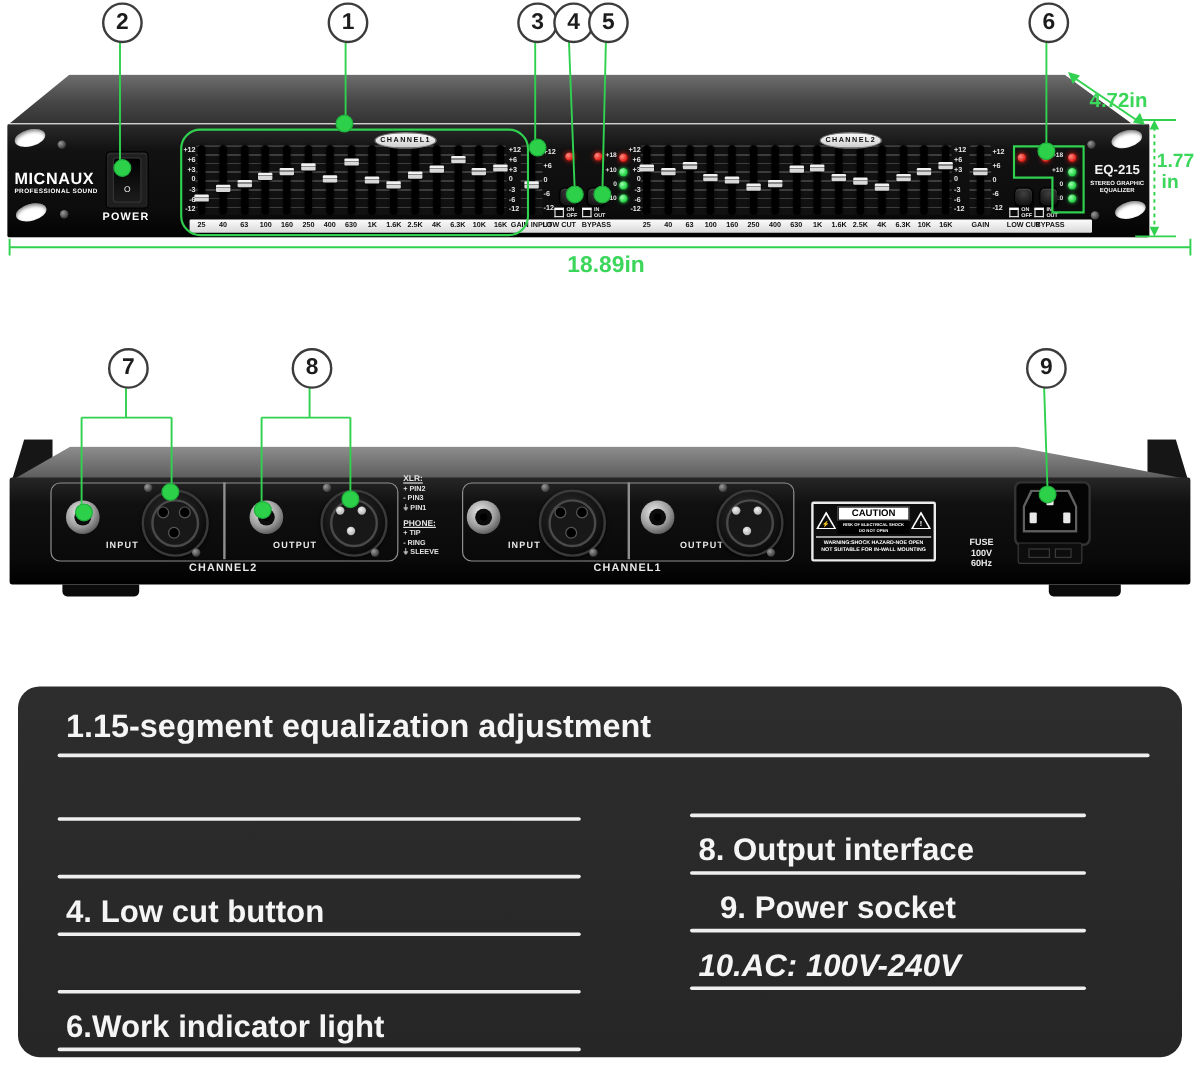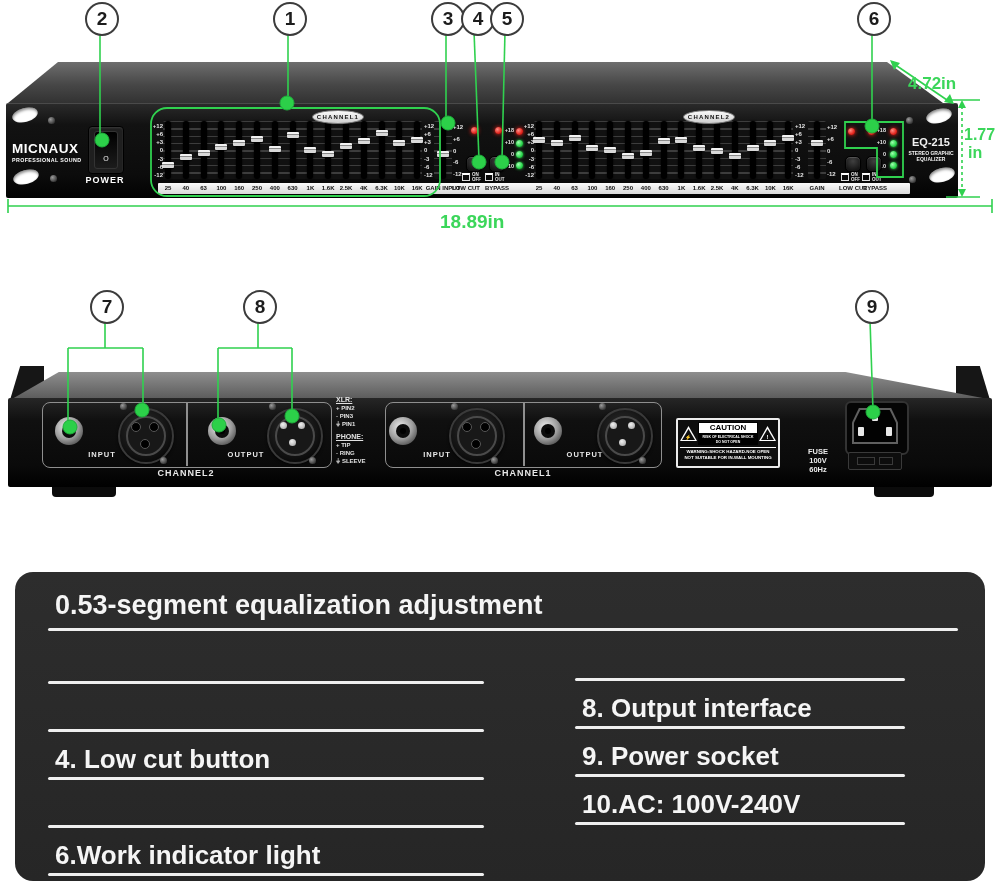--- a/index.html
+++ b/index.html
@@ -248,39 +248,39 @@
     <div class="iec-pin" style="left:25px;top:9px;"></div>
     <div class="iec-pin" style="left:11px;top:24px;"></div>
     <div class="iec-pin" style="left:39px;top:24px;"></div>
   </div>
   <div class="fuse-drawer">
     <div style="position:absolute;left:8px;top:4px;width:16px;height:6px;border:1px solid #3a3a3a;"></div>
     <div style="position:absolute;left:30px;top:4px;width:12px;height:6px;border:1px solid #3a3a3a;"></div>
   </div>
 
   <div class="legend-panel"></div>
-  <div class="legend-item" style="left:55px;top:590px;font-size:27px;">0.53-segment equalization adjustment</div>
+  <div class="legend-item" style="left:55px;top:590px;font-size:27px;">1.15-segment equalization adjustment</div>
   <div class="uline" style="left:48px;top:628px;width:910px;"></div>
 
   <div class="callout" style="left:273px;top:2px;">1</div>
   <div class="callout" style="left:85px;top:2px;">2</div>
   <div class="callout" style="left:431px;top:2px;">3</div>
   <div class="callout" style="left:461px;top:2px;">4</div>
   <div class="callout" style="left:490px;top:2px;">5</div>
   <div class="callout" style="left:857px;top:2px;">6</div>
   <div class="callout" style="left:90px;top:290px;">7</div>
   <div class="callout" style="left:243px;top:290px;">8</div>
   <div class="callout" style="left:855px;top:290px;">9</div>
 
   <div class="dimlabel" style="left:908px;top:74px;font-size:17px;">4.72in</div>
   <div class="dimlabel" style="left:964px;top:126px;font-size:16px;line-height:18px;">
     <div>1.77</div>
     <div style="padding-left:4px;">in</div>
   </div>
-  <div class="dimlabel" style="left:440px;top:211px;width:130px;font-size:19px;text-align:left;">18.89in</div>
+  <div class="dimlabel" style="left:440px;top:211px;width:130px;font-size:19px;text-align:center;">18.89in</div>
 
   <svg class="anno" width="1000" height="889" viewBox="0 0 1000 889">
     <g stroke="#30d14f" stroke-width="1.6" fill="none">
       <path d="M288,33 V103"></path>
       <path d="M100,33 V138"></path>
       <path d="M446,31 V121"></path>
       <path d="M474,31 L479,160"></path>
       <path d="M505,31 L502,160"></path>
       <path d="M872,32 V124"></path>
       <path d="M105,320 V348 M68,348 H143 M68,348 V424 M143,348 V408"></path>
@@ -542,17 +542,17 @@
     <div class="uline" style="position: absolute; left: 48px; top: 681px; width: 436px;"></div>
     <div class="uline" style="position: absolute; left: 48px; top: 729px; width: 436px;"></div>
     <div class="legend-item" style="position: absolute; left: 55px; top: 744px;">4. Low cut button</div>
     <div class="uline" style="position: absolute; left: 48px; top: 777px; width: 436px;"></div>
     <div class="uline" style="position: absolute; left: 48px; top: 825px; width: 436px;"></div>
     <div class="legend-item" style="position: absolute; left: 55px; top: 840px;">6.Work indicator light</div>
     <div class="uline" style="position: absolute; left: 48px; top: 873px; width: 436px;"></div>
     <div class="uline" style="position: absolute; left: 575px; top: 678px; width: 330px;"></div>
     <div class="legend-item" style="position: absolute; left: 582px; top: 693px;">8. Output interface</div>
     <div class="uline" style="position: absolute; left: 575px; top: 726px; width: 330px;"></div>
-    <div class="legend-item" style="position: absolute; left: 582px; top: 741px;">9. Power socket</div>
+    <div class="legend-item" style="position: absolute; left: 600px; top: 741px;">9. Power socket</div>
     <div class="uline" style="position: absolute; left: 575px; top: 774px; width: 330px;"></div>
-    <div class="legend-item" style="position: absolute; left: 582px; top: 789px;">10.AC: 100V-240V</div>
+    <div class="legend-item" style="position: absolute; left: 582px; top: 789px; font-style: italic;">10.AC: 100V-240V</div>
     <div class="uline" style="position: absolute; left: 575px; top: 822px; width: 330px;"></div>
   </div>
 
 </body></html>

